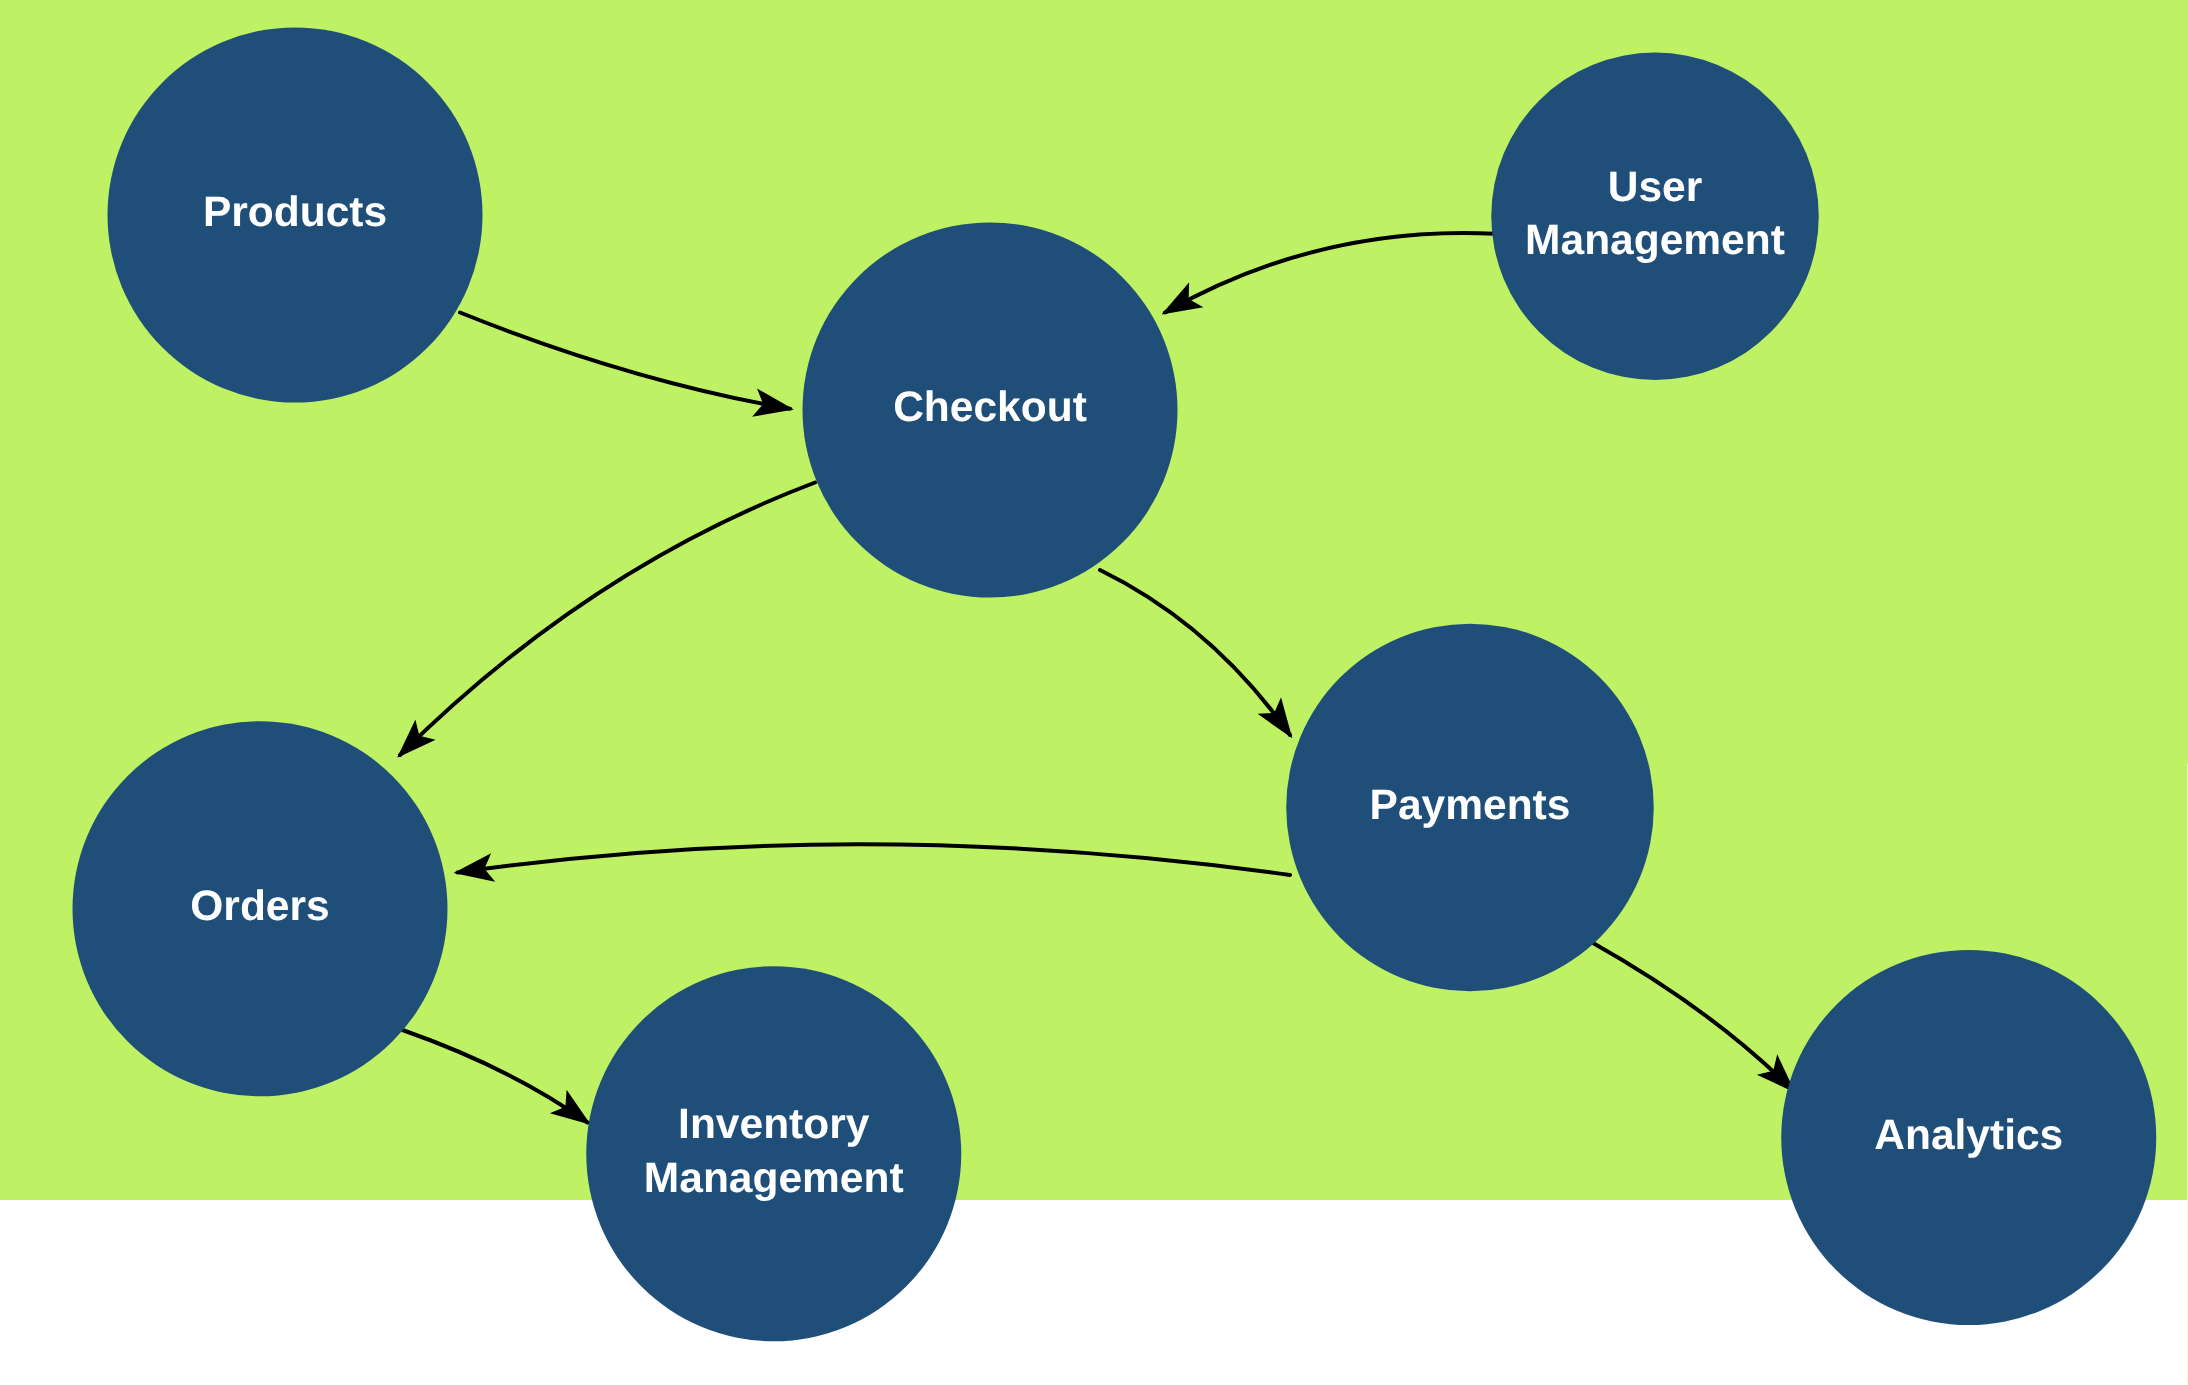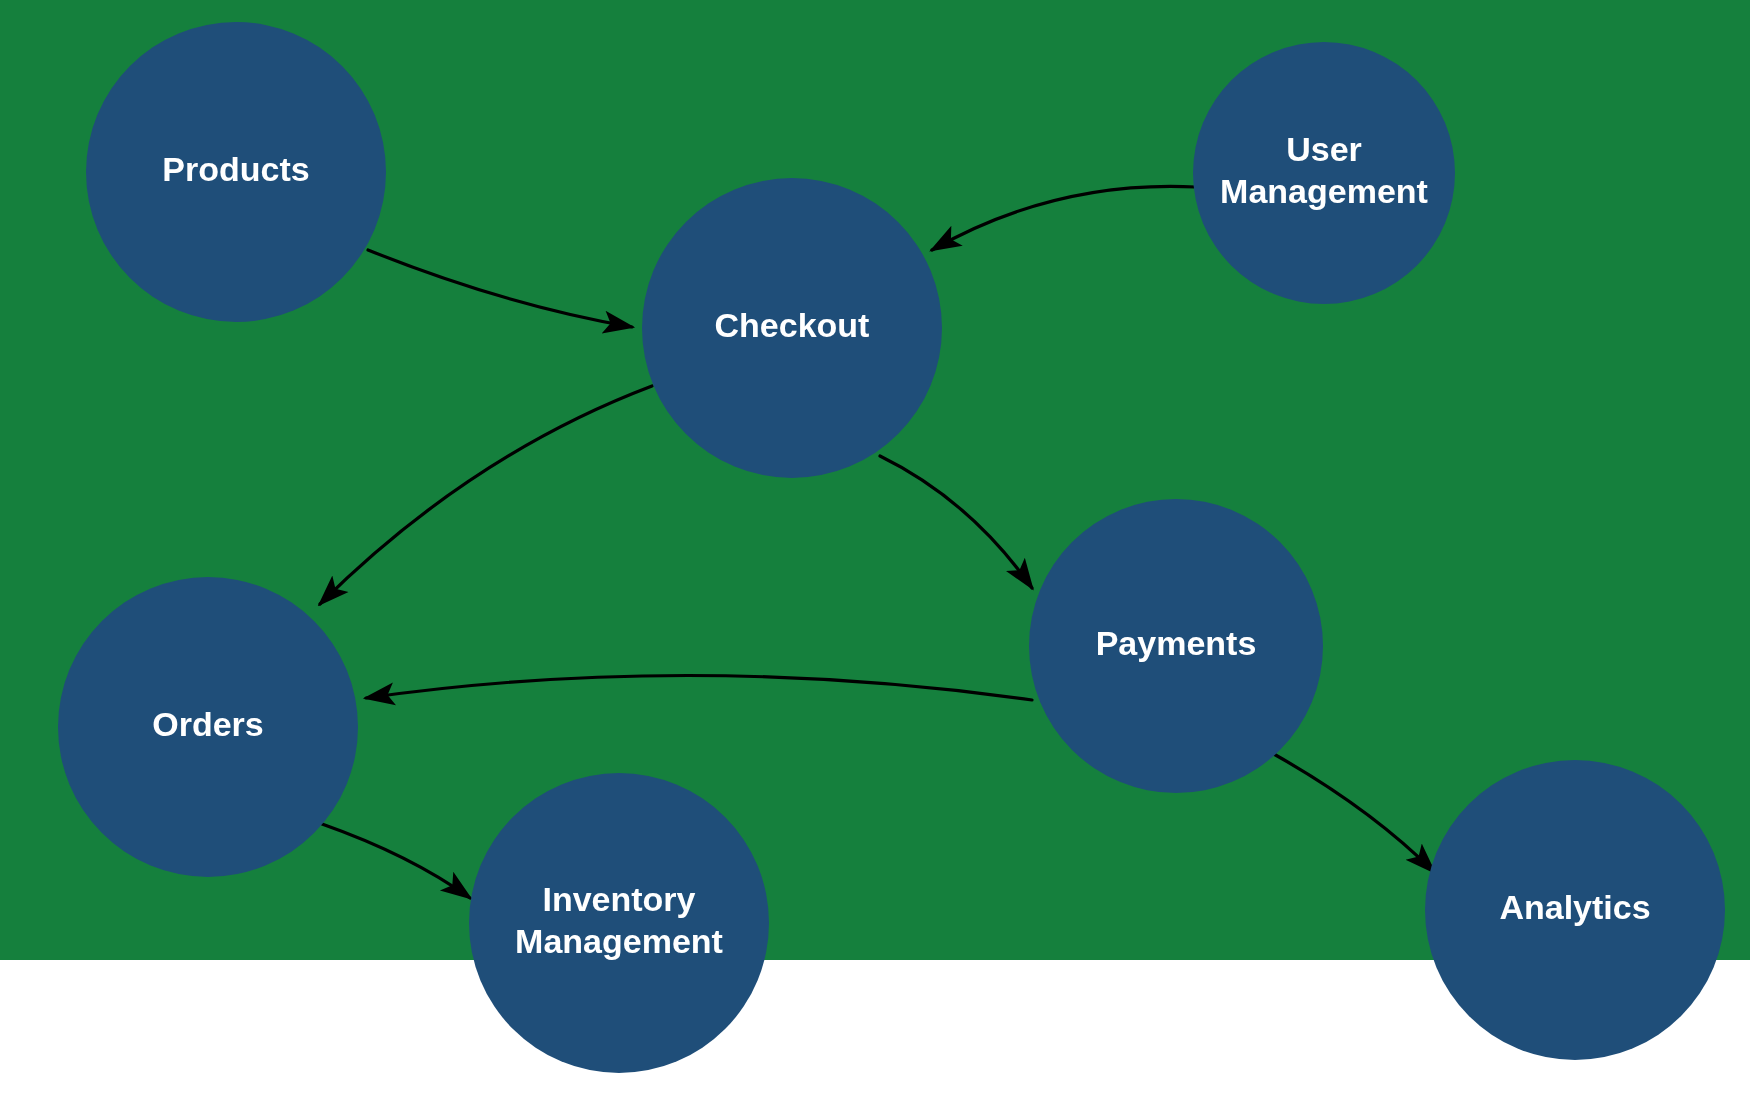--- a/index.html
+++ b/index.html
@@ -10,21 +10,21 @@
   body {
     width: 1750px;
     height: 1108px;
     font-family: "Liberation Sans", sans-serif;
     overflow: hidden;
   }
   #graph-canvas {
     position: relative;
     width: 1750px;
     height: 960px;
-    background: #15803d;
+    background: #bef264;
   }
   svg.graph-svg {
     position: absolute;
     top: 0;
     left: 0;
     width: 1750px;
     height: 1108px;
   }
   .node-label {
     font-weight: bold;

